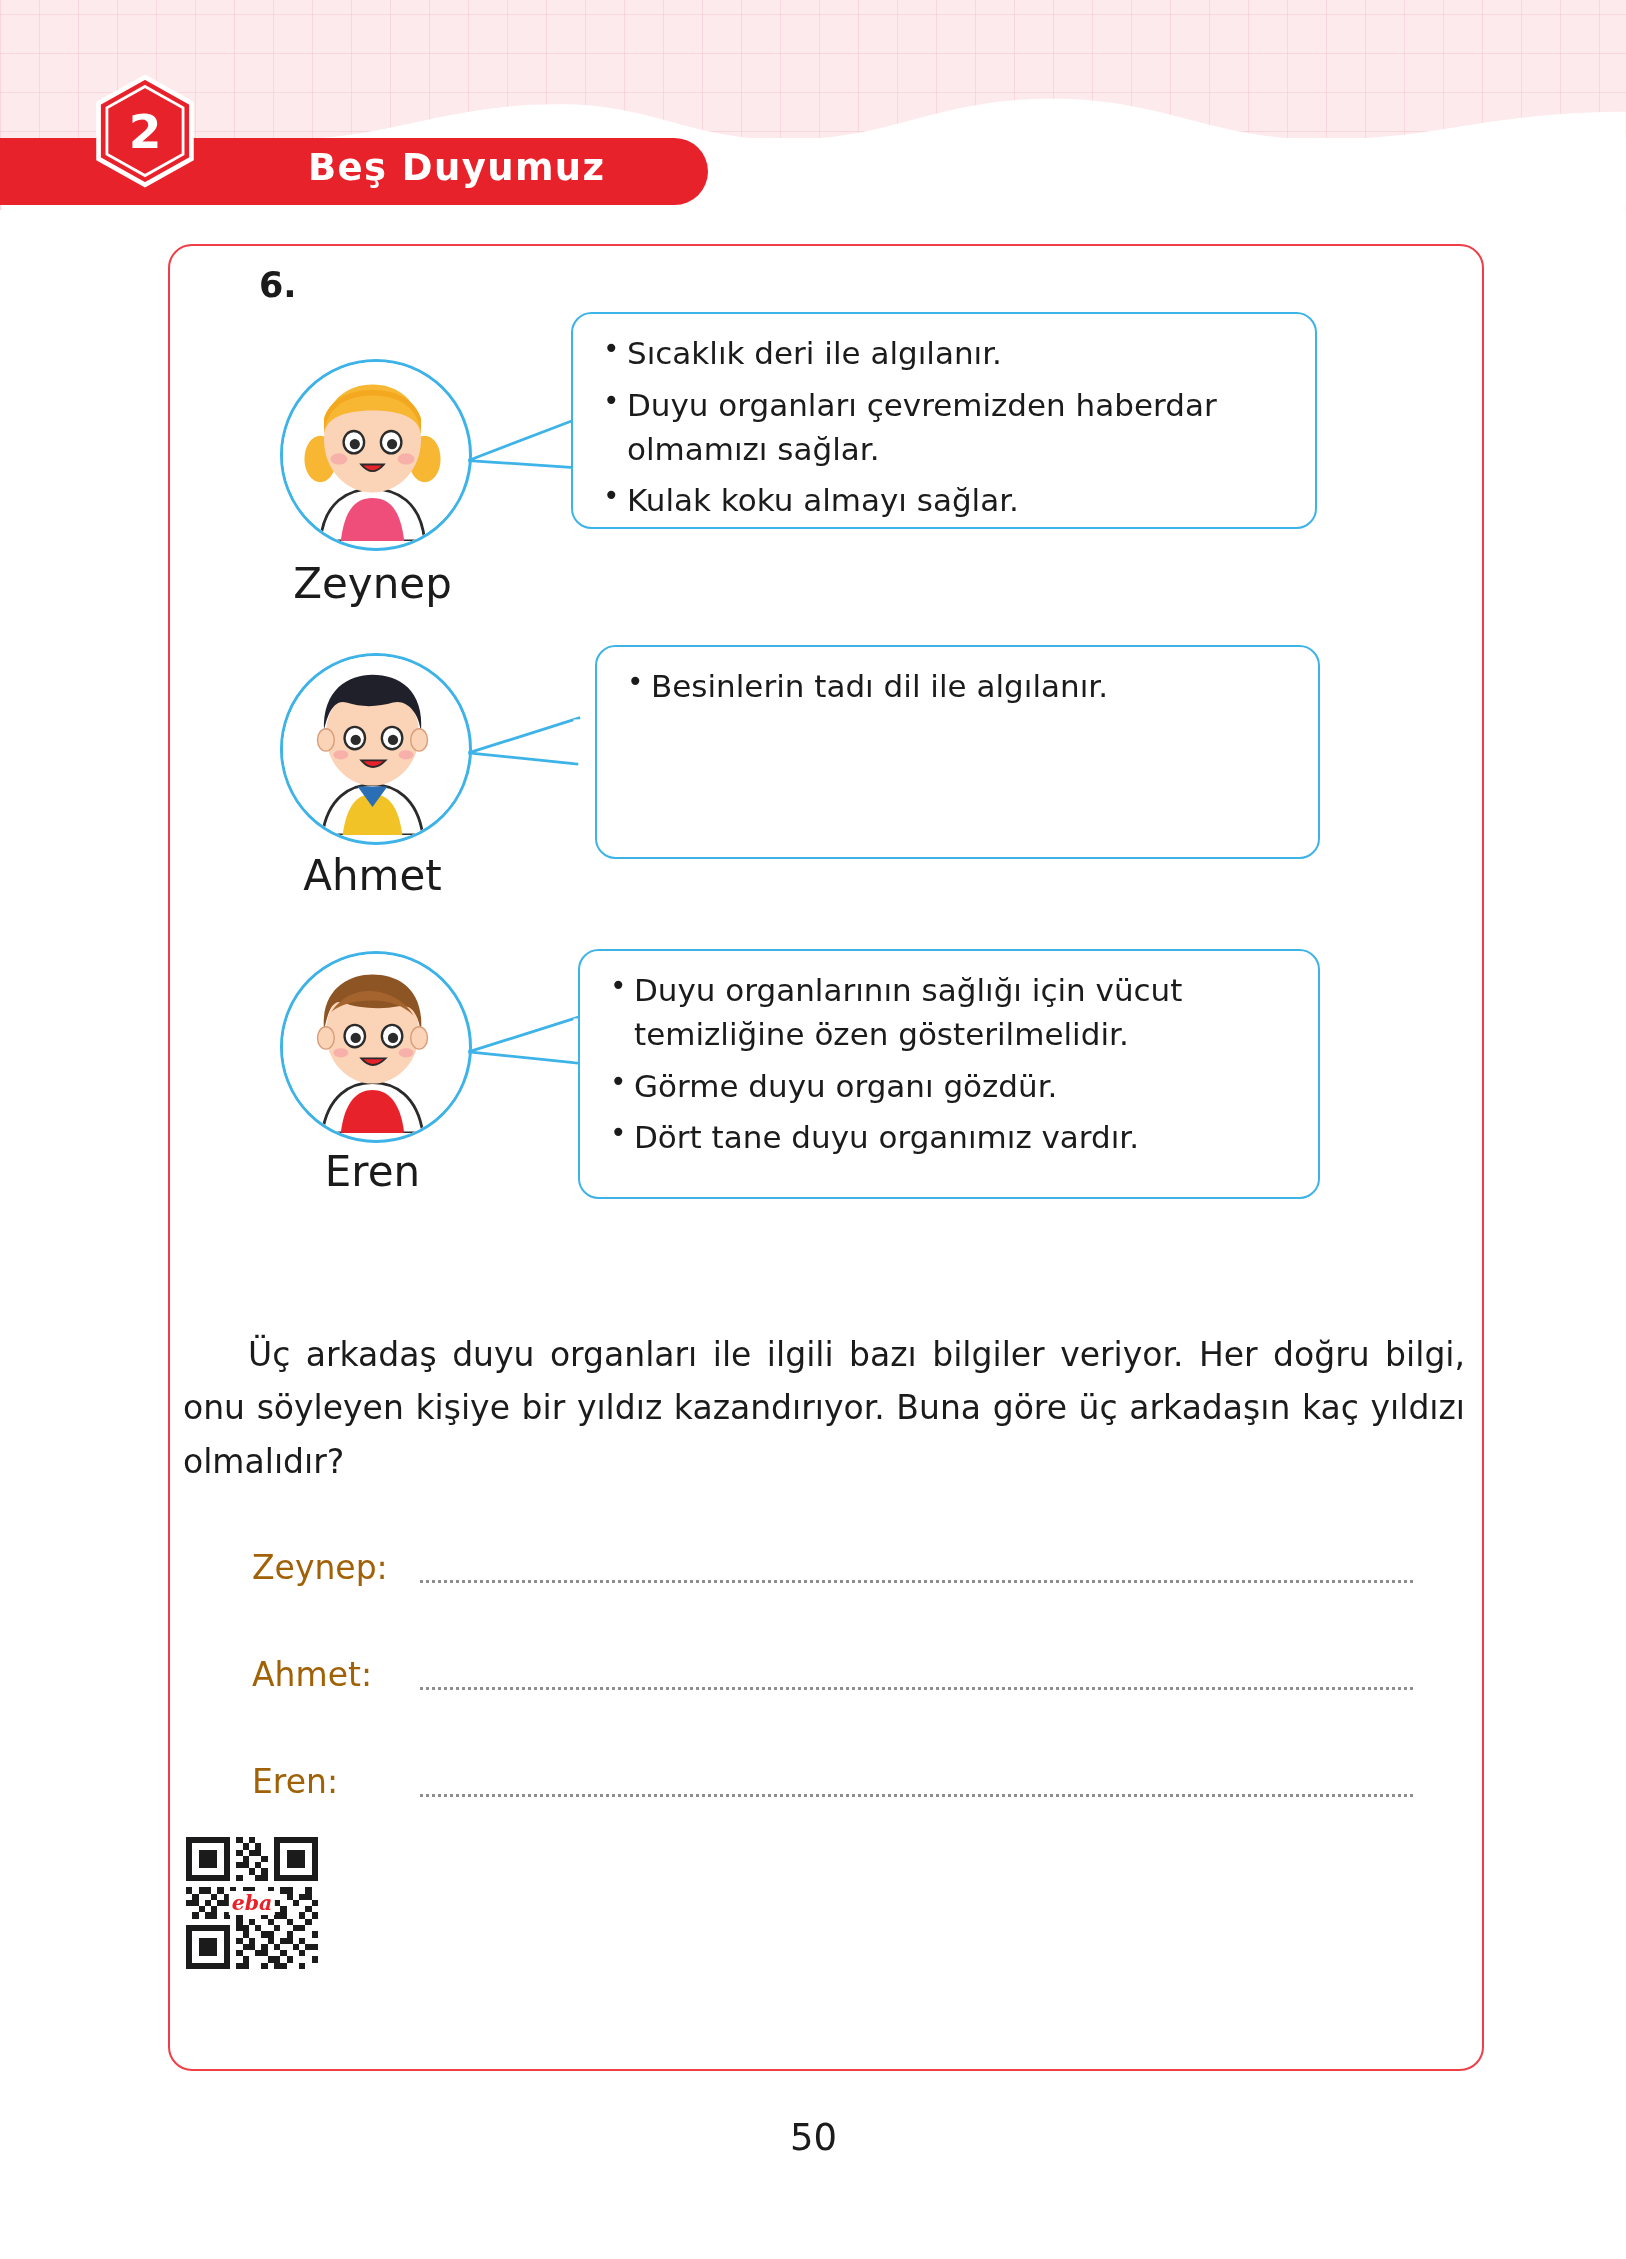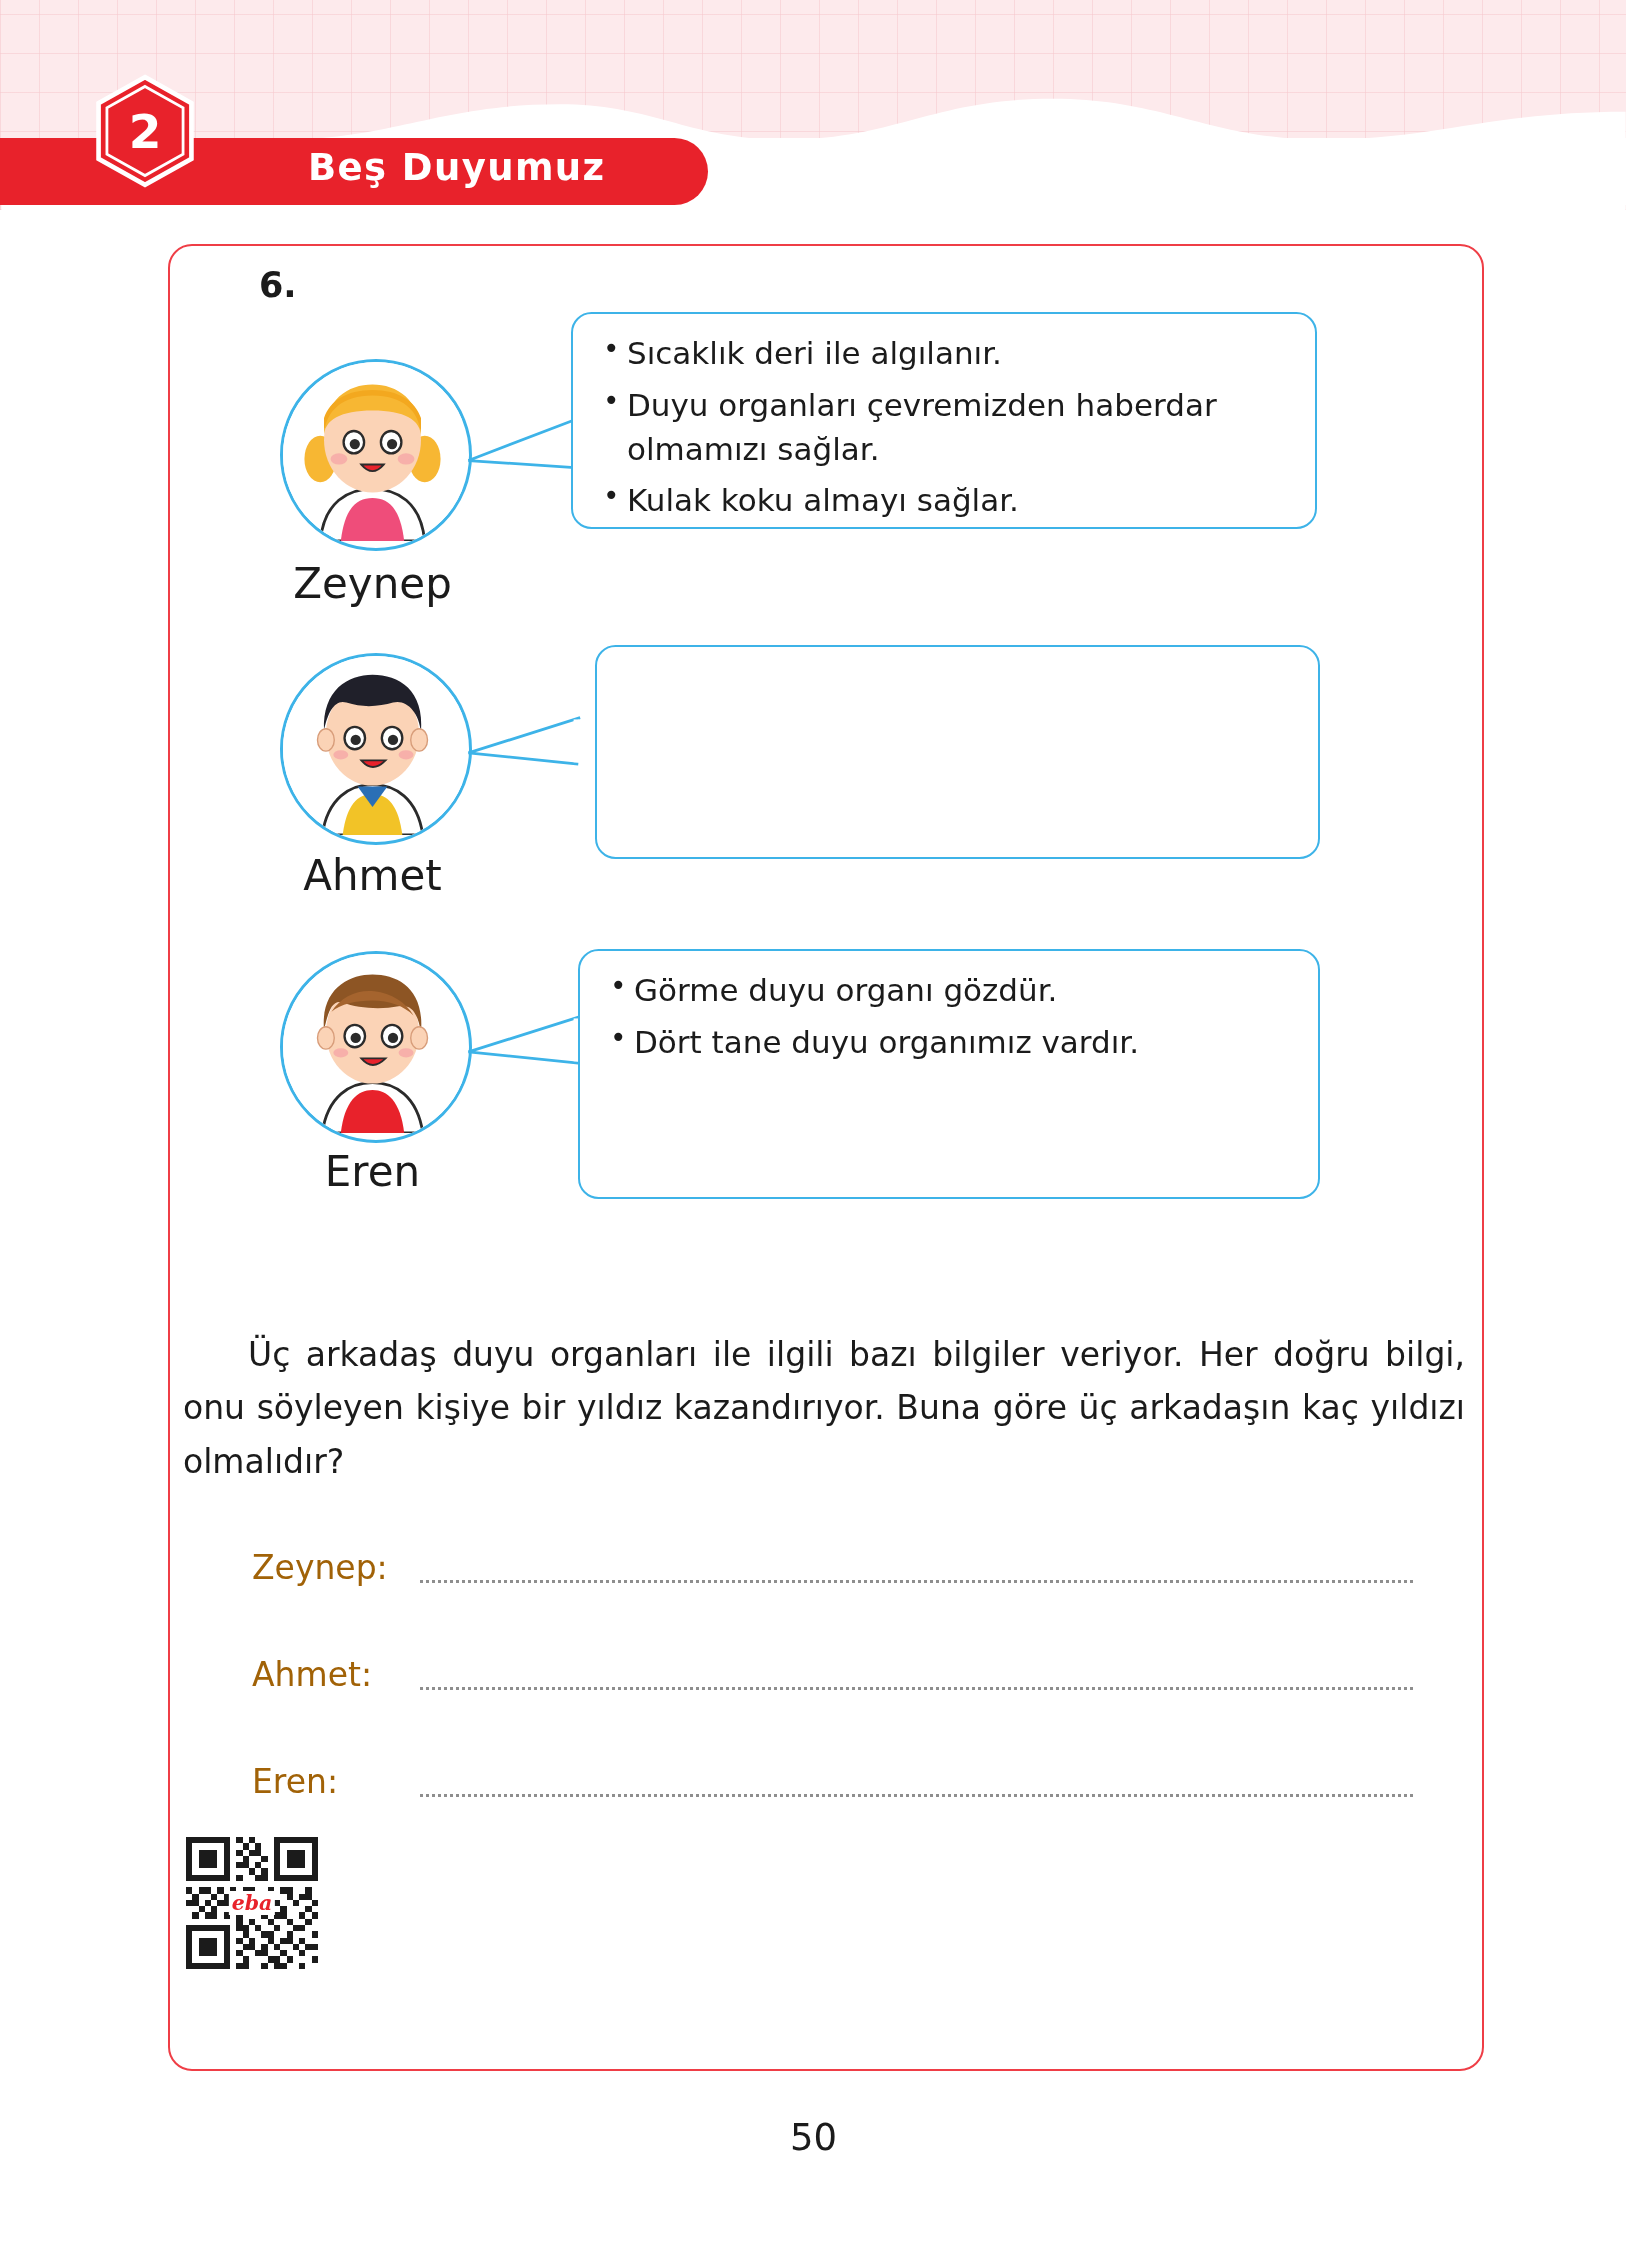--- a/index.html
+++ b/index.html
@@ -349,20 +349,21 @@
       <path d="M84 112 Q96 126, 110 112 Z" fill="#e8222b" stroke="#2b2b2b" stroke-width="2"></path>
     </svg>
   </div>
   <div class="avatar-name" style="left:270px; top:851px;">Ahmet</div>
   <svg class="tail" style="left:461px; top:708px; width:121px; height:75px;" viewBox="0 0 130 80" xmlns="http://www.w3.org/2000/svg">
     <path d="M128 10 L8 48 L126 60" fill="#ffffff" stroke="#3db3e8" stroke-width="3"></path>
     <line x1="124" y1="12" x2="124" y2="58" stroke="#ffffff" stroke-width="6"></line>
   </svg>
   <div class="speech-box" style="left:595px; top:645px; width:725px; height:214px;">
     <ul>
+      <li>Besinlerin tadı dil ile algılanır.</li>
     </ul>
   </div>
 </div>
 
 <div class="char-block">
   <div class="avatar-ring" style="left:280px; top:951px;">
     <svg width="179" height="179" viewBox="0 0 192 192" xmlns="http://www.w3.org/2000/svg">
       <rect x="0" y="0" width="192" height="192" fill="#ffffff"></rect>
 
       <path d="M42 192 C48 152, 72 138, 96 138 C120 138, 144 152, 150 192 Z" fill="#ffffff" stroke="#2b2b2b" stroke-width="3"></path>
@@ -387,20 +388,21 @@
       <path d="M84 112 Q96 126, 110 112 Z" fill="#e8222b" stroke="#2b2b2b" stroke-width="2"></path>
     </svg>
   </div>
   <div class="avatar-name" style="left:270px; top:1147px;">Eren</div>
   <svg class="tail" style="left:461px; top:1007px; width:121px; height:75px;" viewBox="0 0 130 80" xmlns="http://www.w3.org/2000/svg">
     <path d="M128 10 L8 48 L126 60" fill="#ffffff" stroke="#3db3e8" stroke-width="3"></path>
     <line x1="124" y1="12" x2="124" y2="58" stroke="#ffffff" stroke-width="6"></line>
   </svg>
   <div class="speech-box" style="left:578px; top:949px; width:742px; height:250px;">
     <ul>
+      <li>Duyu organlarının sağlığı için vücut temizliğine özen gösterilmelidir.</li>
       <li>Görme duyu organı gözdür.</li>
       <li>Dört tane duyu organımız vardır.</li>
     </ul>
   </div>
 </div>
 
 <div class="prompt">Üç arkadaş duyu organları ile ilgili bazı bilgiler veriyor. Her doğru bilgi, onu söyleyen kişiye bir yıldız kazandırıyor. Buna göre üç arkadaşın kaç yıldızı olmalıdır?</div>
 
 <div class="answer-row" style="top:1548px;">
   <span class="answer-label">Zeynep:</span>

